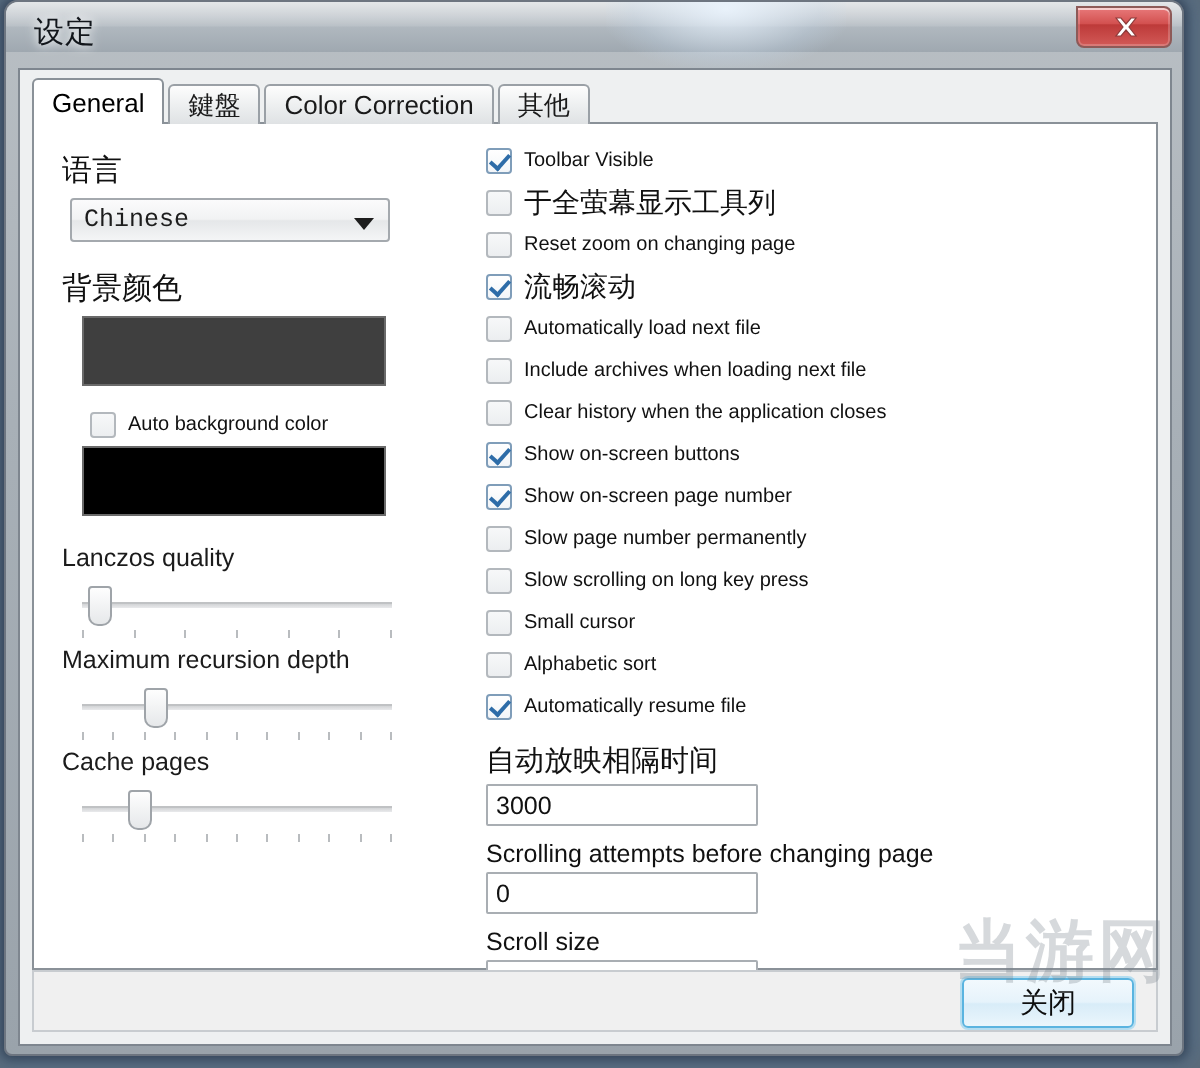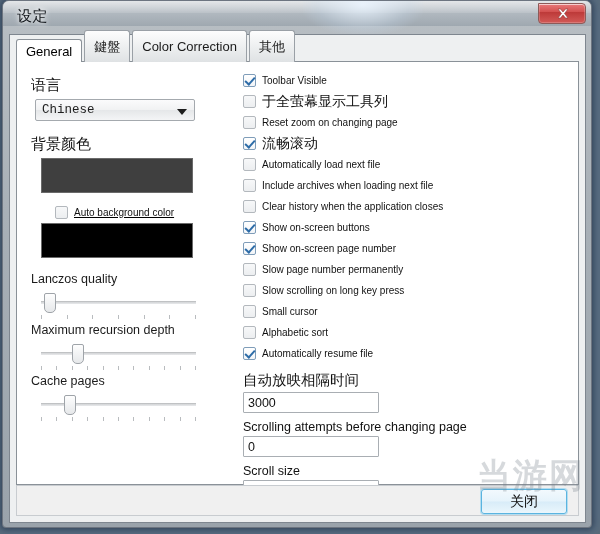--- a/index.html
+++ b/index.html
@@ -81,21 +81,21 @@
   
   .tabstrip {
     position: absolute;
     left: 6px; top: 4px;
     height: 23px;
     display: flex;
     align-items: flex-end;
     z-index: 3;
   }
   .tab {
-    height: 32px;
+    height: 20px;
     padding: 0 9px;
     margin-right: 2px;
     display: flex;
     align-items: center;
     font-size: 13px;
     color: #1a1a1a;
     background: linear-gradient(180deg,#fdfdfd 0%, #eceeef 55%, #dfe2e4 100%);
     border: 1px solid #9aa0a6;
     border-bottom: none;
     border-radius: 3px 3px 0 0;
@@ -170,21 +170,21 @@
     cursor: pointer;
   }
 
   
   .cbrow {
     display: flex;
     align-items: center;
     height: 21px;
     cursor: pointer;
   }
-  .cbrow.left { margin-left: 24px; height: 22px; text-decoration: underline; }
+  .cbrow.left { margin-left: 14px; height: 22px; }
   .cb {
     width: 13px; height: 13px;
     border: 1px solid #b3b8bd;
     background: linear-gradient(180deg,#f7f8f9 0%,#eceef0 100%);
     border-radius: 2px;
     margin-right: 6px;
     position: relative;
     flex: none;
     box-sizing: border-box;
   }

